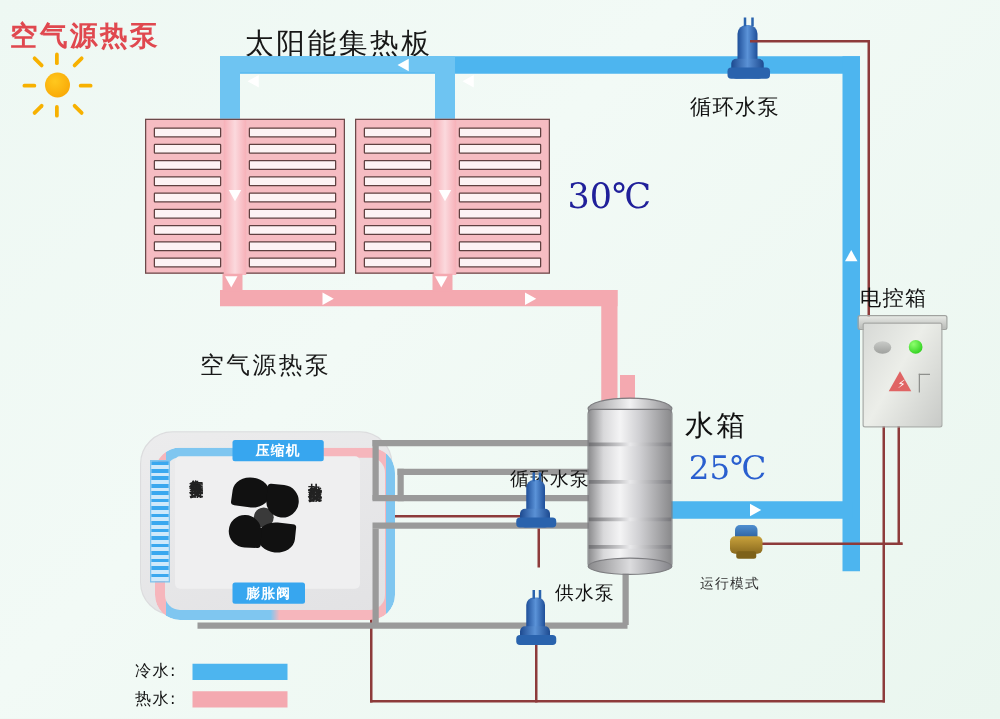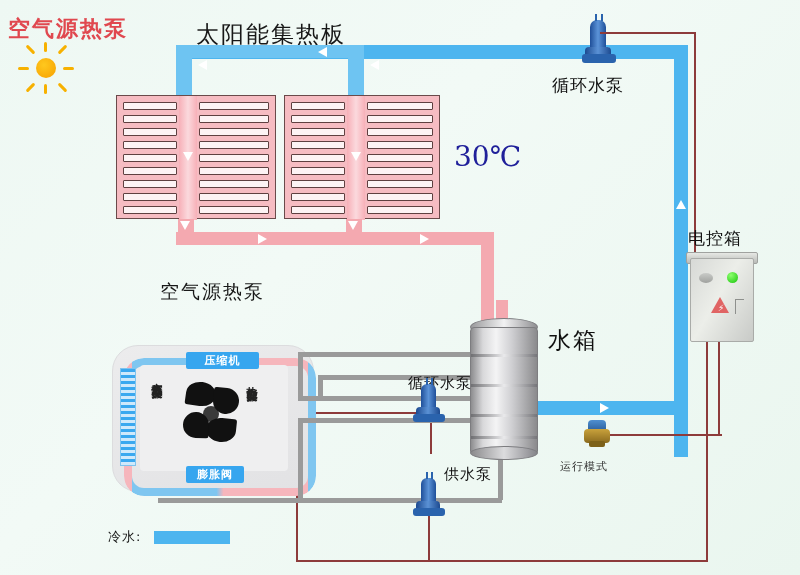--- a/index.html
+++ b/index.html
@@ -267,20 +267,21 @@
   <div class="abs hot" style="left:496px;top:300px;width:12px;height:26px;"></div>
   <div class="tank-top"></div>
   <div class="tank">
     <div class="tank-band" style="top:26px;"></div>
     <div class="tank-band" style="top:56px;"></div>
     <div class="tank-band" style="top:86px;"></div>
     <div class="tank-band" style="top:108px;"></div>
   </div>
   <div class="tank-bot"></div>
   <div class="lbl lbl-tankname">水箱</div>
+  <div class="lbl temp25">25℃</div>
 
   <div class="lbl lbl-circ2">循环水泵</div>
   <div class="abs" style="left:414px;top:384px;">
     <div class="abs" style="left:7px;top:0;width:15px;height:26px;border-radius:6px 6px 2px 2px;background:linear-gradient(90deg,#1f4f99,#5b93d8,#1f4f99);"></div>
     <div class="abs" style="left:2px;top:23px;width:24px;height:15px;border-radius:4px;background:linear-gradient(90deg,#1d4a90,#5a91d5,#1d4a90);"></div>
     <div class="abs" style="left:-1px;top:30px;width:32px;height:8px;border-radius:3px;background:#2a63ad;"></div>
     <div class="abs" style="left:12px;top:-6px;width:2px;height:7px;background:#2a63ad;"></div>
     <div class="abs" style="left:17px;top:-6px;width:2px;height:7px;background:#2a63ad;"></div>
   </div>
 
@@ -298,15 +299,19 @@
     <div class="abs" style="left:0px;top:9px;width:26px;height:14px;border-radius:4px;background:linear-gradient(180deg,#c9a23c,#8a6a1e);"></div>
     <div class="abs" style="left:5px;top:21px;width:16px;height:6px;border-radius:2px;background:#7d6119;"></div>
   </div>
   <div class="lbl lbl-valve">运行模式</div>
 
   <div class="legend">
     <div class="lg-row">
       <span class="lg-txt">冷水:</span>
       <span class="sw sw-cold"></span>
     </div>
+    <div class="lg-row">
+      <span class="lg-txt">热水:</span>
+      <span class="sw sw-hot"></span>
+    </div>
   </div>
 
 </div>
 
 </body></html>

